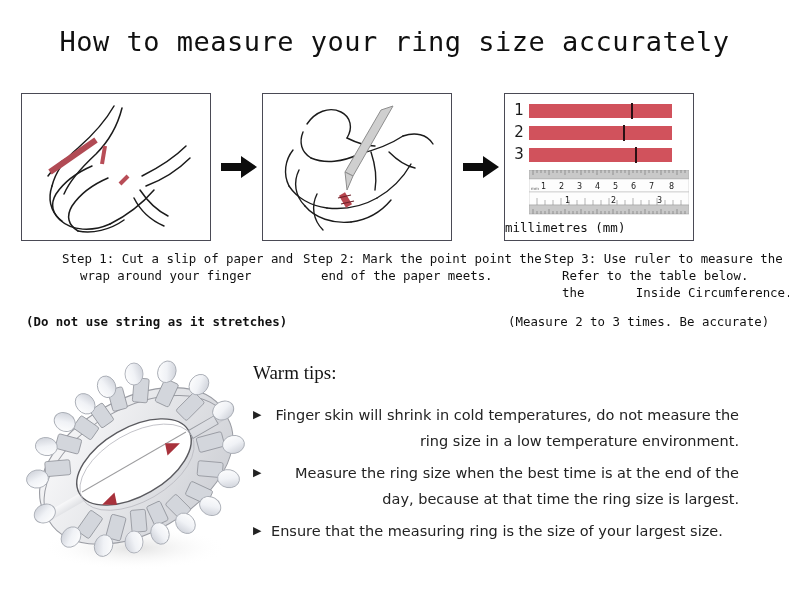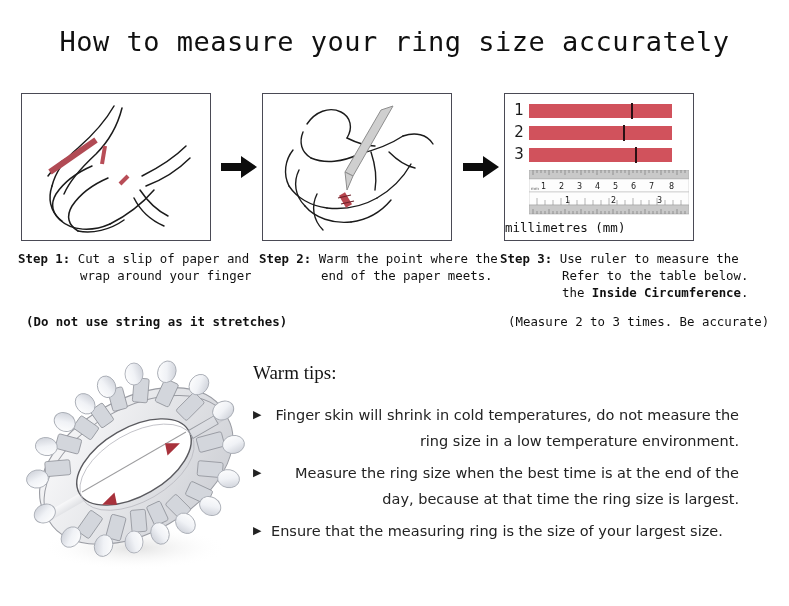--- a/index.html
+++ b/index.html
@@ -65,21 +65,21 @@
   
   .caption{
     position:absolute;top:250px;width:250px;
     font-size:12.4px;line-height:17px;
     font-family:"DejaVu Sans Mono", monospace;
     color:#111;
   }
   #cap1{left:18px;}
   #cap2{left:259px;}
   #cap3{left:500px;}
-  .caption b{font-weight:bold;}
+  .caption b{font-weight:normal;margin-left:44px;}
   .cap-line{white-space:nowrap;}
   .cap-indent{padding-left:62px;}
   .cap-indent2{padding-left:62px;}
 
   .note{
     position:absolute;top:314px;
     font-size:12.4px;
     font-family:"DejaVu Sans Mono", monospace;
     color:#111;white-space:nowrap;
   }
@@ -263,21 +263,21 @@
       <div class="mm-label">millimetres (mm)</div>
     </div>
   </div>
 
   <div class="caption" id="cap1">
     <div class="cap-line"><b>Step 1:</b> <span>Cut a slip of paper and</span></div>
     <div class="cap-line cap-indent"><span>wrap around your finger</span></div>
   </div>
 
   <div class="caption" id="cap2">
-    <div class="cap-line"><b>Step 2:</b> <span>Warm the point where the</span></div>
+    <div class="cap-line"><b>Step 2:</b> <span>Mark the point point the</span></div>
     <div class="cap-line cap-indent"><span>end of the paper meets.</span></div>
   </div>
 
   <div class="caption" id="cap3">
     <div class="cap-line"><b>Step 3:</b> <span>Use ruler to measure the</span></div>
     <div class="cap-line cap-indent2"><span>Refer to the table below.</span></div>
     <div class="cap-line cap-indent"><span>the </span><b>Inside Circumference</b><span>.</span></div>
   </div>
 
   <div class="note" id="note1">(Do not use string as it stretches)</div>

